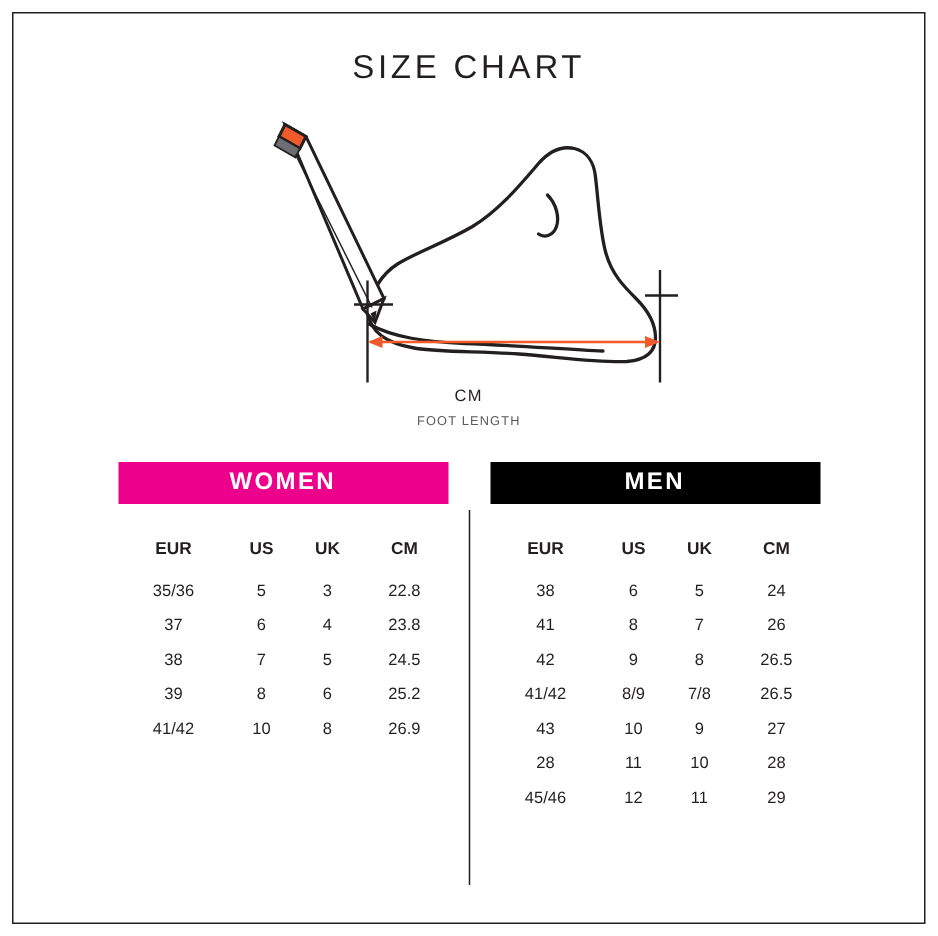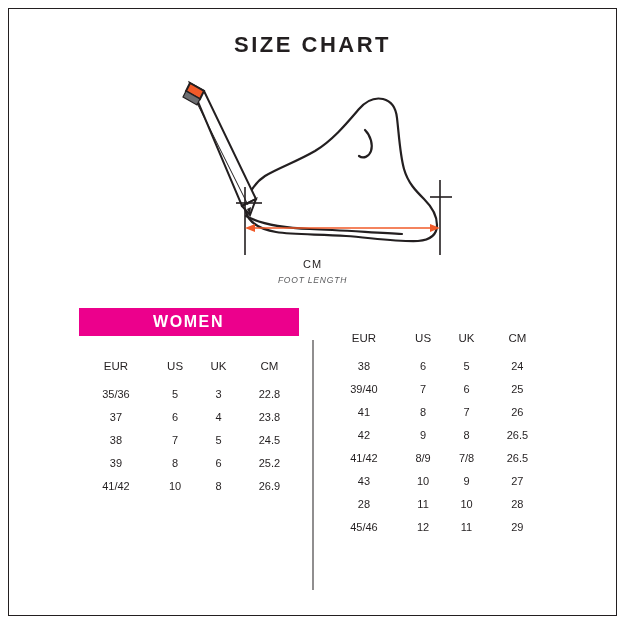--- a/index.html
+++ b/index.html
@@ -29,21 +29,21 @@
   }
   .title {
     position: absolute;
     left: 0;
     right: 0;
     top: 32px;
     text-align: center;
     font-size: 22px;
     letter-spacing: 2.5px;
     color: #231f20;
-    font-weight: 700;
+    font-weight: 400;
   }
   .diagram {
     position: absolute;
     left: 150px;
     top: 75px;
     width: 330px;
     height: 215px;
   }
   .cm-label {
     position: absolute;
@@ -57,21 +57,20 @@
   }
   .foot-length-label {
     position: absolute;
     left: 0;
     right: 0;
     top: 275px;
     text-align: center;
     font-size: 8.5px;
     letter-spacing: 0.8px;
     color: #58595b;
-    font-style: italic;
   }
   .tables {
     position: absolute;
     left: 8px;
     top: 308px;
     width: 609px;
     display: flex;
     justify-content: center;
     gap: 28px;
   }
@@ -91,21 +90,21 @@
   .banner.women { background: #ec008c; }
   .banner.men { background: #000000; }
   table.size {
     width: 100%;
     border-collapse: collapse;
     margin-top: 20px;
     font-size: 11px;
     color: #231f20;
   }
   table.size th {
-    font-weight: normal;
+    font-weight: bold;
     font-size: 11.5px;
     padding: 4px 0 10px 0;
     text-align: center;
     color: #231f20;
   }
   table.size td {
     text-align: center;
     padding: 5.5px 0;
     color: #231f20;
     font-size: 11px;
@@ -208,43 +207,38 @@
             <td>41/42</td>
             <td>10</td>
             <td>8</td>
             <td>26.9</td>
           </tr>
         </tbody>
       </table>
     </div>
 
     <div class="table-block">
+      <div class="banner men">MEN</div>
       <table class="size">
         <thead>
           <tr>
             <th>EUR</th>
             <th>US</th>
             <th>UK</th>
             <th>CM</th>
           </tr>
         </thead>
         <tbody>
           <tr>
             <td>38</td>
             <td>6</td>
             <td>5</td>
             <td>24</td>
           </tr>
           <tr>
-            <td>39/40</td>
-            <td>7</td>
-            <td>6</td>
-            <td>25</td>
-          </tr>
-          <tr>
             <td>41</td>
             <td>8</td>
             <td>7</td>
             <td>26</td>
           </tr>
           <tr>
             <td>42</td>
             <td>9</td>
             <td>8</td>
             <td>26.5</td>

